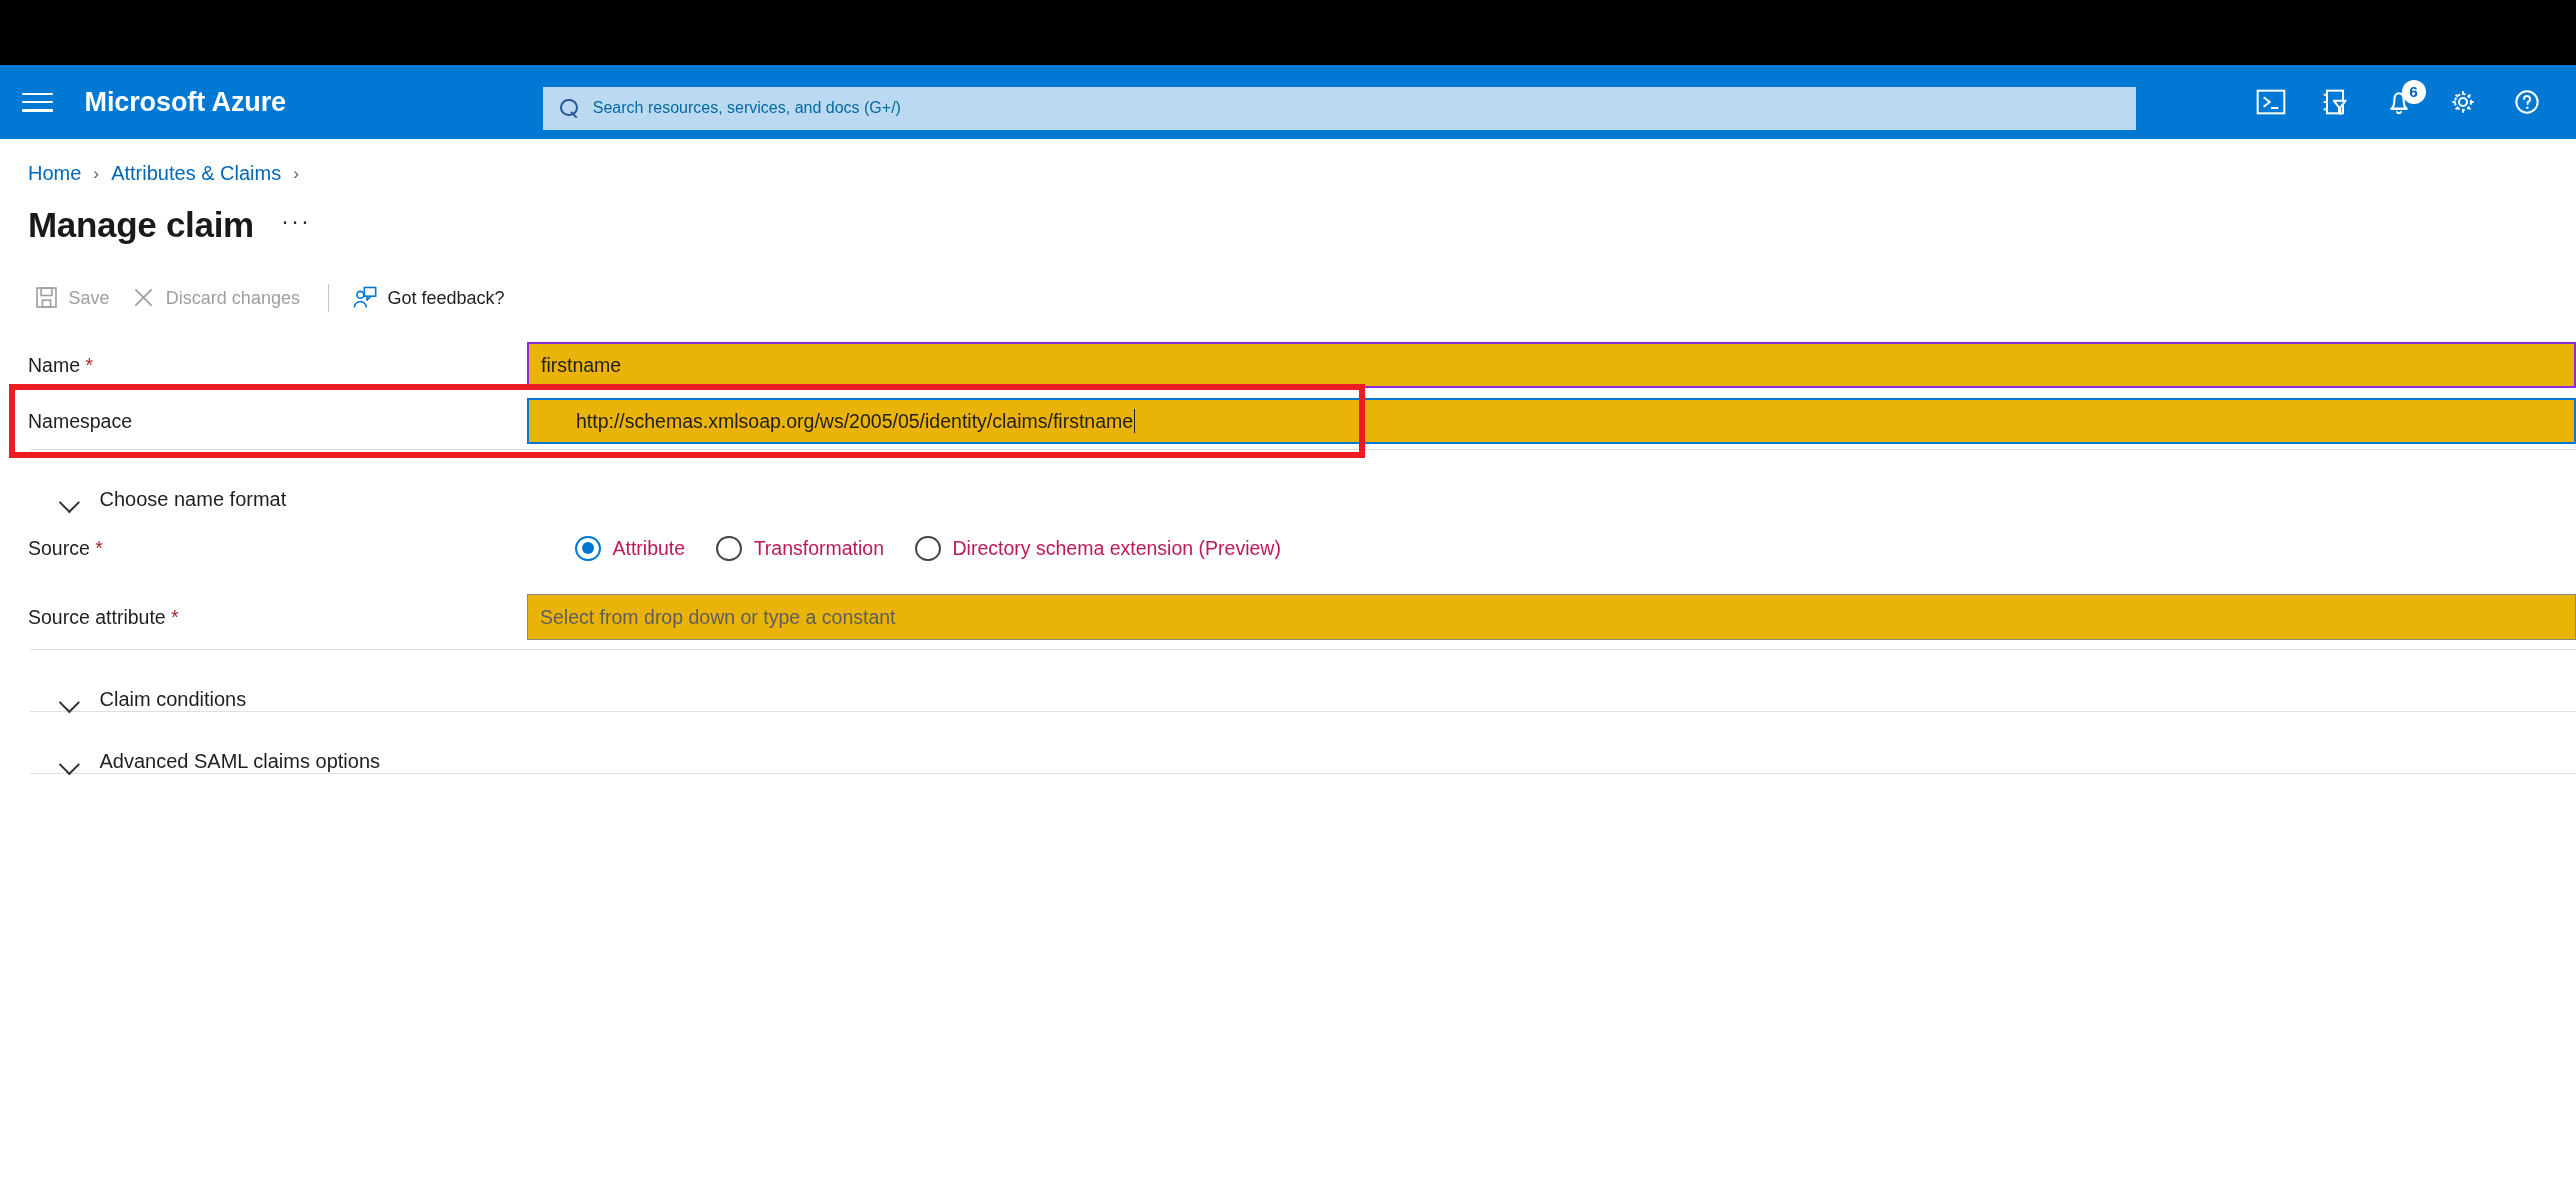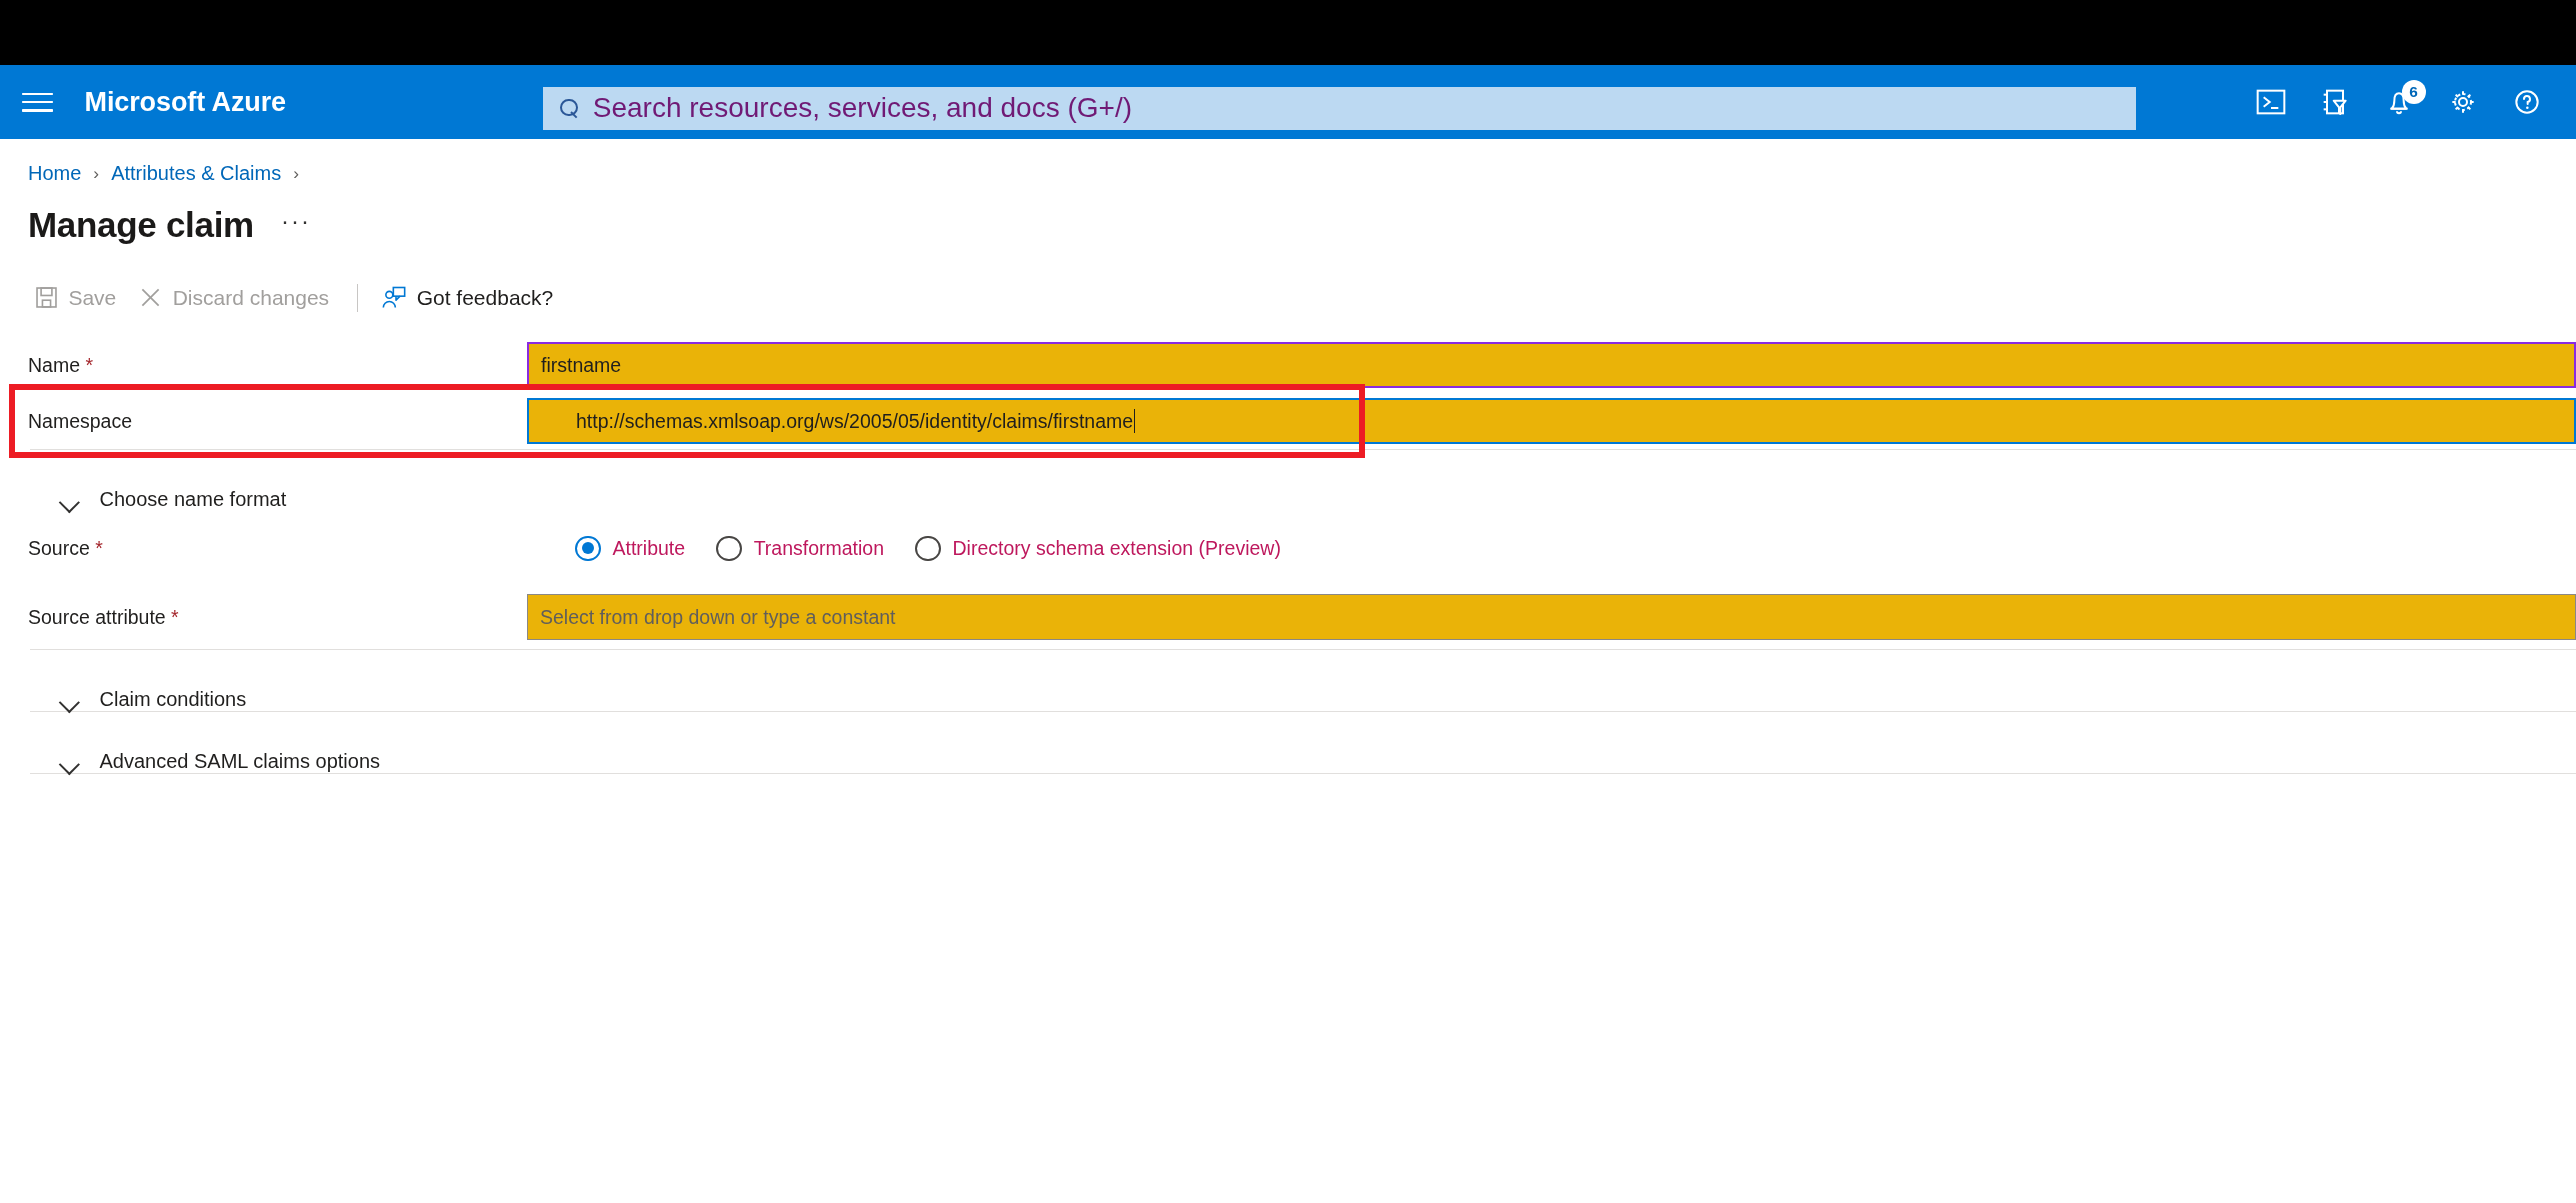--- a/index.html
+++ b/index.html
@@ -83,22 +83,22 @@
   .search-icon::after {
     content: "";
     position: absolute;
     left: 13.4px; top: 14.8px;
     width: 8px; height: 2px;
     background: #2b5797;
     transform: rotate(45deg);
     transform-origin: left center;
   }
   .search-placeholder {
-    color: #701a75;
-    font-size: 28px;
+    color: #0369a1;
+    font-size: 16px;
     white-space: nowrap;
   }
 
   .topicons {
     position: absolute;
     right: 17.4px;
     top: 0;
     height: 74px;
     display: flex;
     align-items: center;
@@ -183,21 +183,21 @@
   .cmd {
     display: flex;
     align-items: center;
     height: 40px;
     margin-right: 9.4px;
     padding: 0 6.7px;
     cursor: pointer;
     white-space: nowrap;
   }
   .cmd .cmd-label {
-    font-size: 21px;
+    font-size: 18px;
     margin-left: 10.7px;
   }
   .cmd.disabled { cursor: default; }
   .cmd.disabled .cmd-label { color: #a19f9d; }
   .cmd.enabled .cmd-label { color: #201f1e; }
   .cmd-sep {
     width: 0.7px;
     height: 28px;
     background: #c8c6c4;
     margin: 0 17.4px 0 12px;

